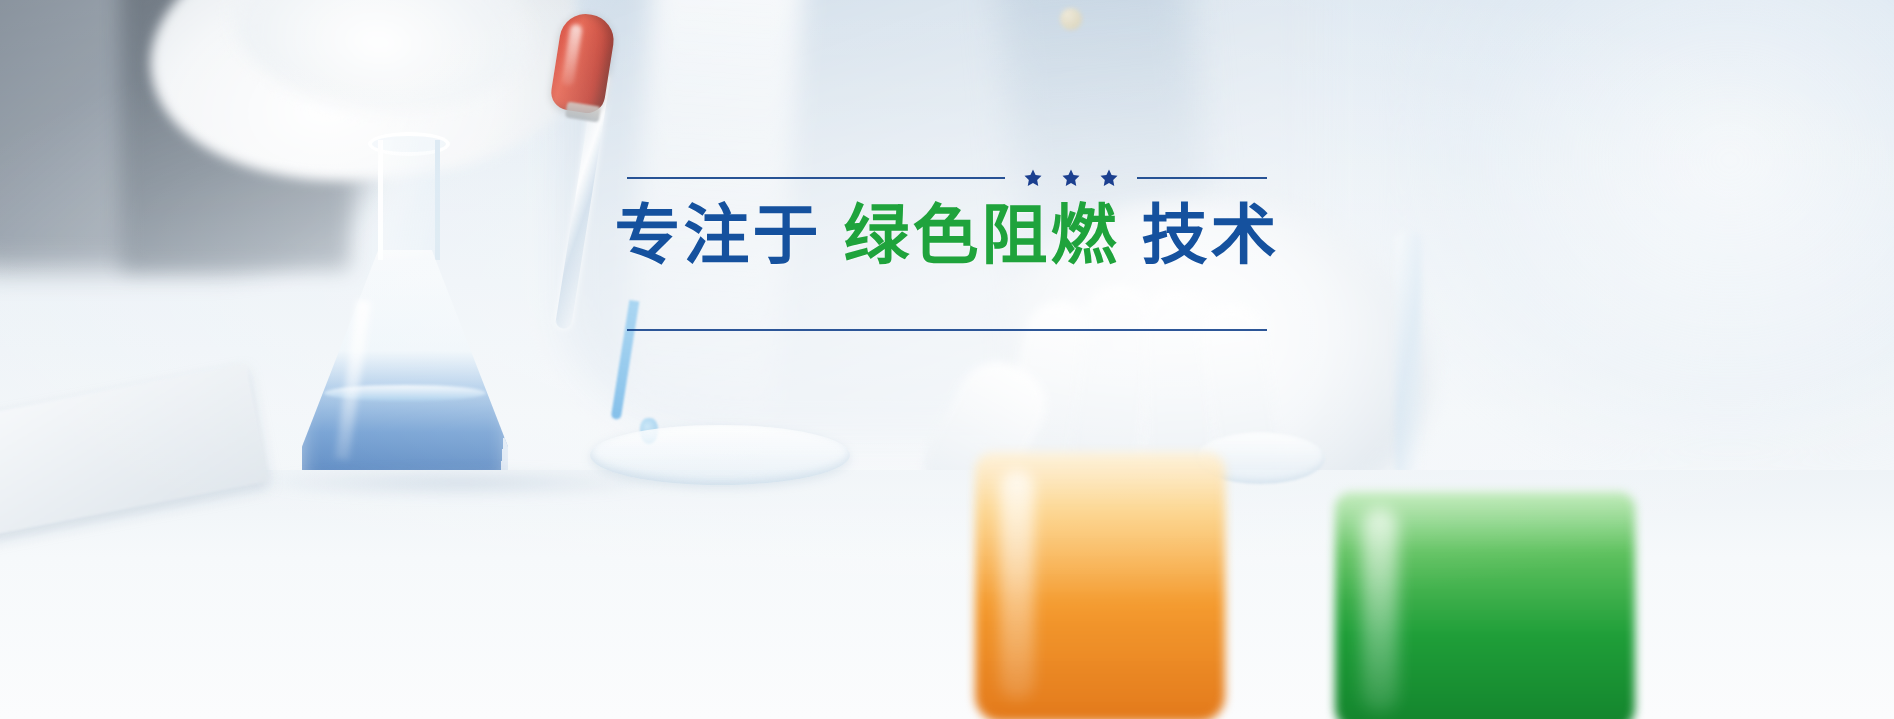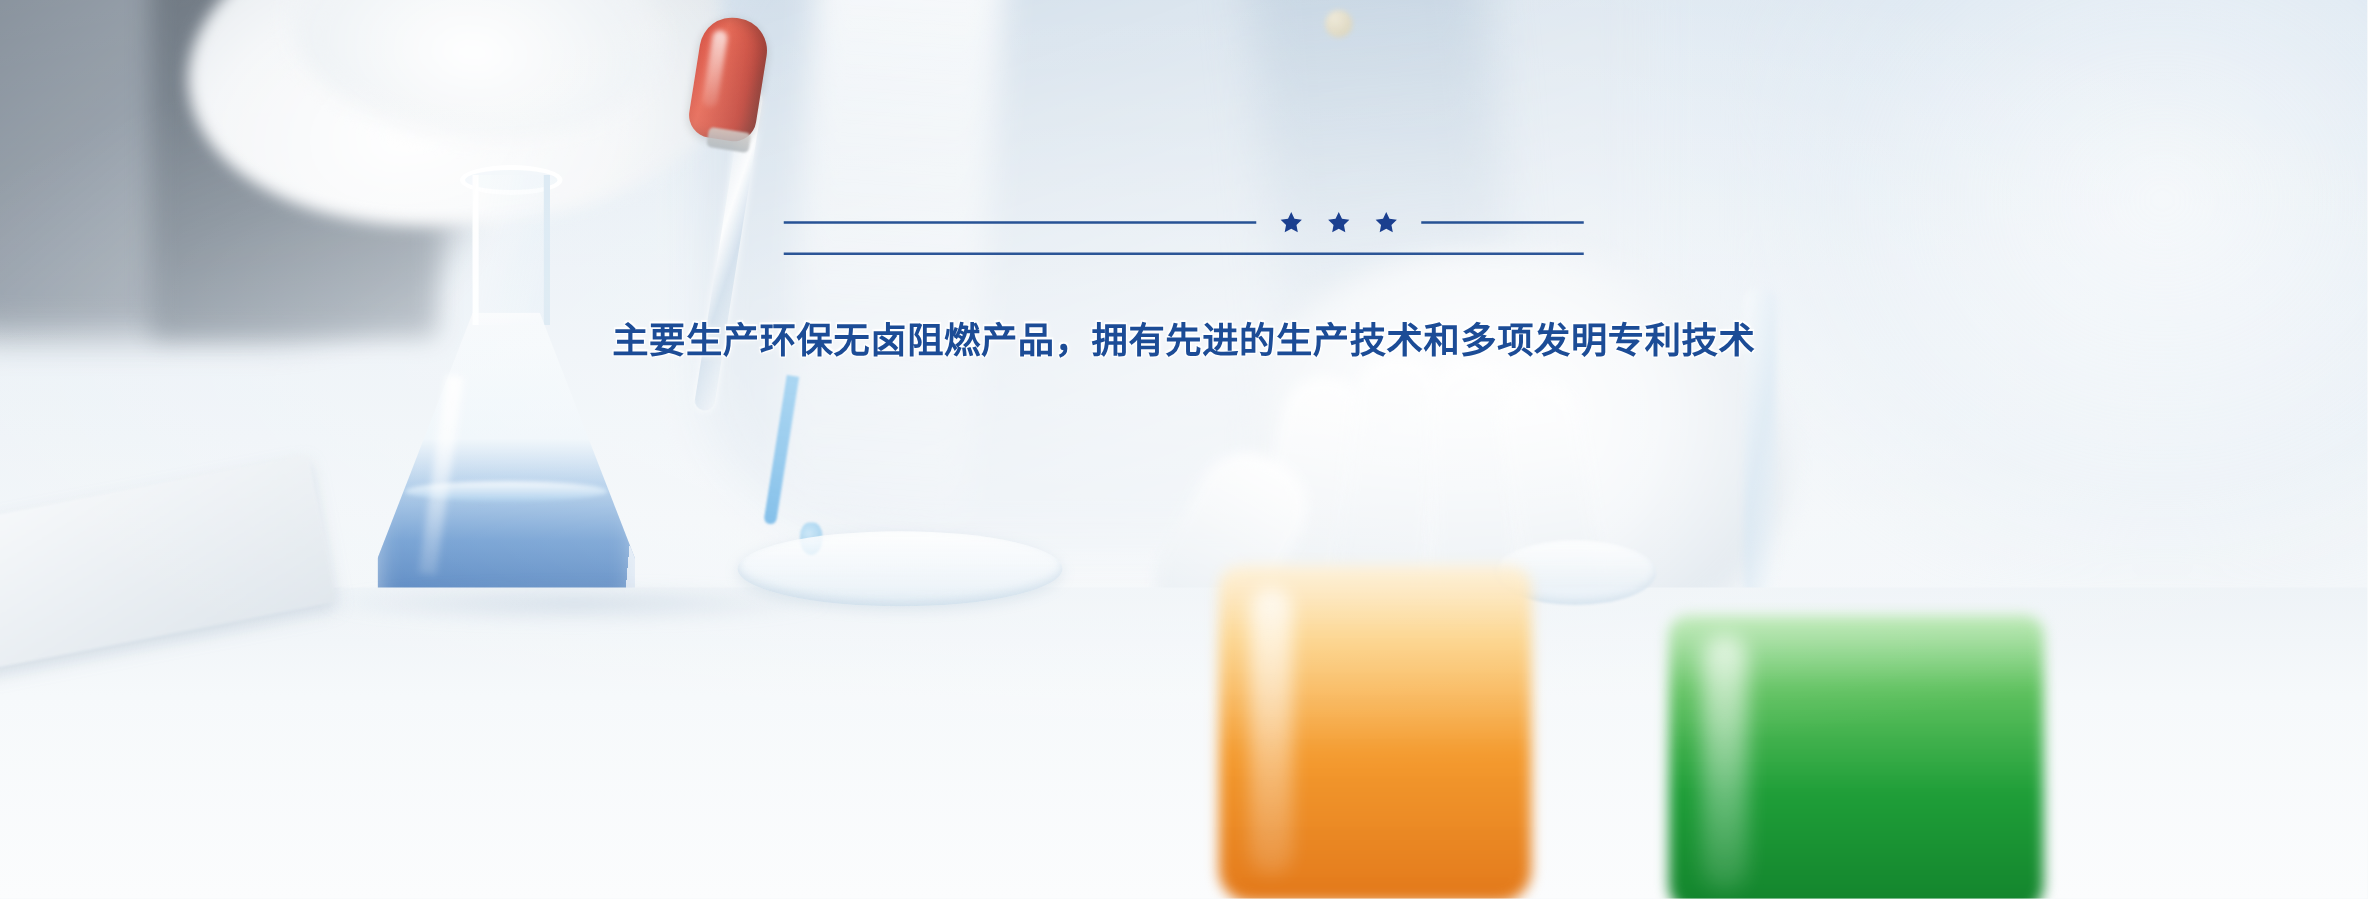--- a/index.html
+++ b/index.html
@@ -384,20 +384,22 @@
         <svg class="star" viewBox="0 0 24 24" aria-hidden="true">
           <path fill="currentColor" d="M12 1.8l3.1 6.6 7.1.95-5.2 5 1.3 7.1-6.3-3.5-6.3 3.5 1.3-7.1-5.2-5 7.1-.95z"></path>
         </svg>
         <svg class="star" viewBox="0 0 24 24" aria-hidden="true">
           <path fill="currentColor" d="M12 1.8l3.1 6.6 7.1.95-5.2 5 1.3 7.1-6.3-3.5-6.3 3.5 1.3-7.1-5.2-5 7.1-.95z"></path>
         </svg>
       </div>
       <div class="rule-line short"></div>
     </div>
 
+    <h1 class="headline">
+      <span class="hl-blue">专注于</span><span class="hl-gap"></span><span class="hl-green">绿色阻燃</span><span class="hl-gap"></span><span class="hl-blue">技术</span>
+    </h1>
 
     <div class="divider"></div>
 
 
-    <div class="desc">主要生产环保无卤阻燃产品，拥有先进的生产技术和多项发明专利技术</div>
 
   </div>
 </div>
 
 </body></html>

